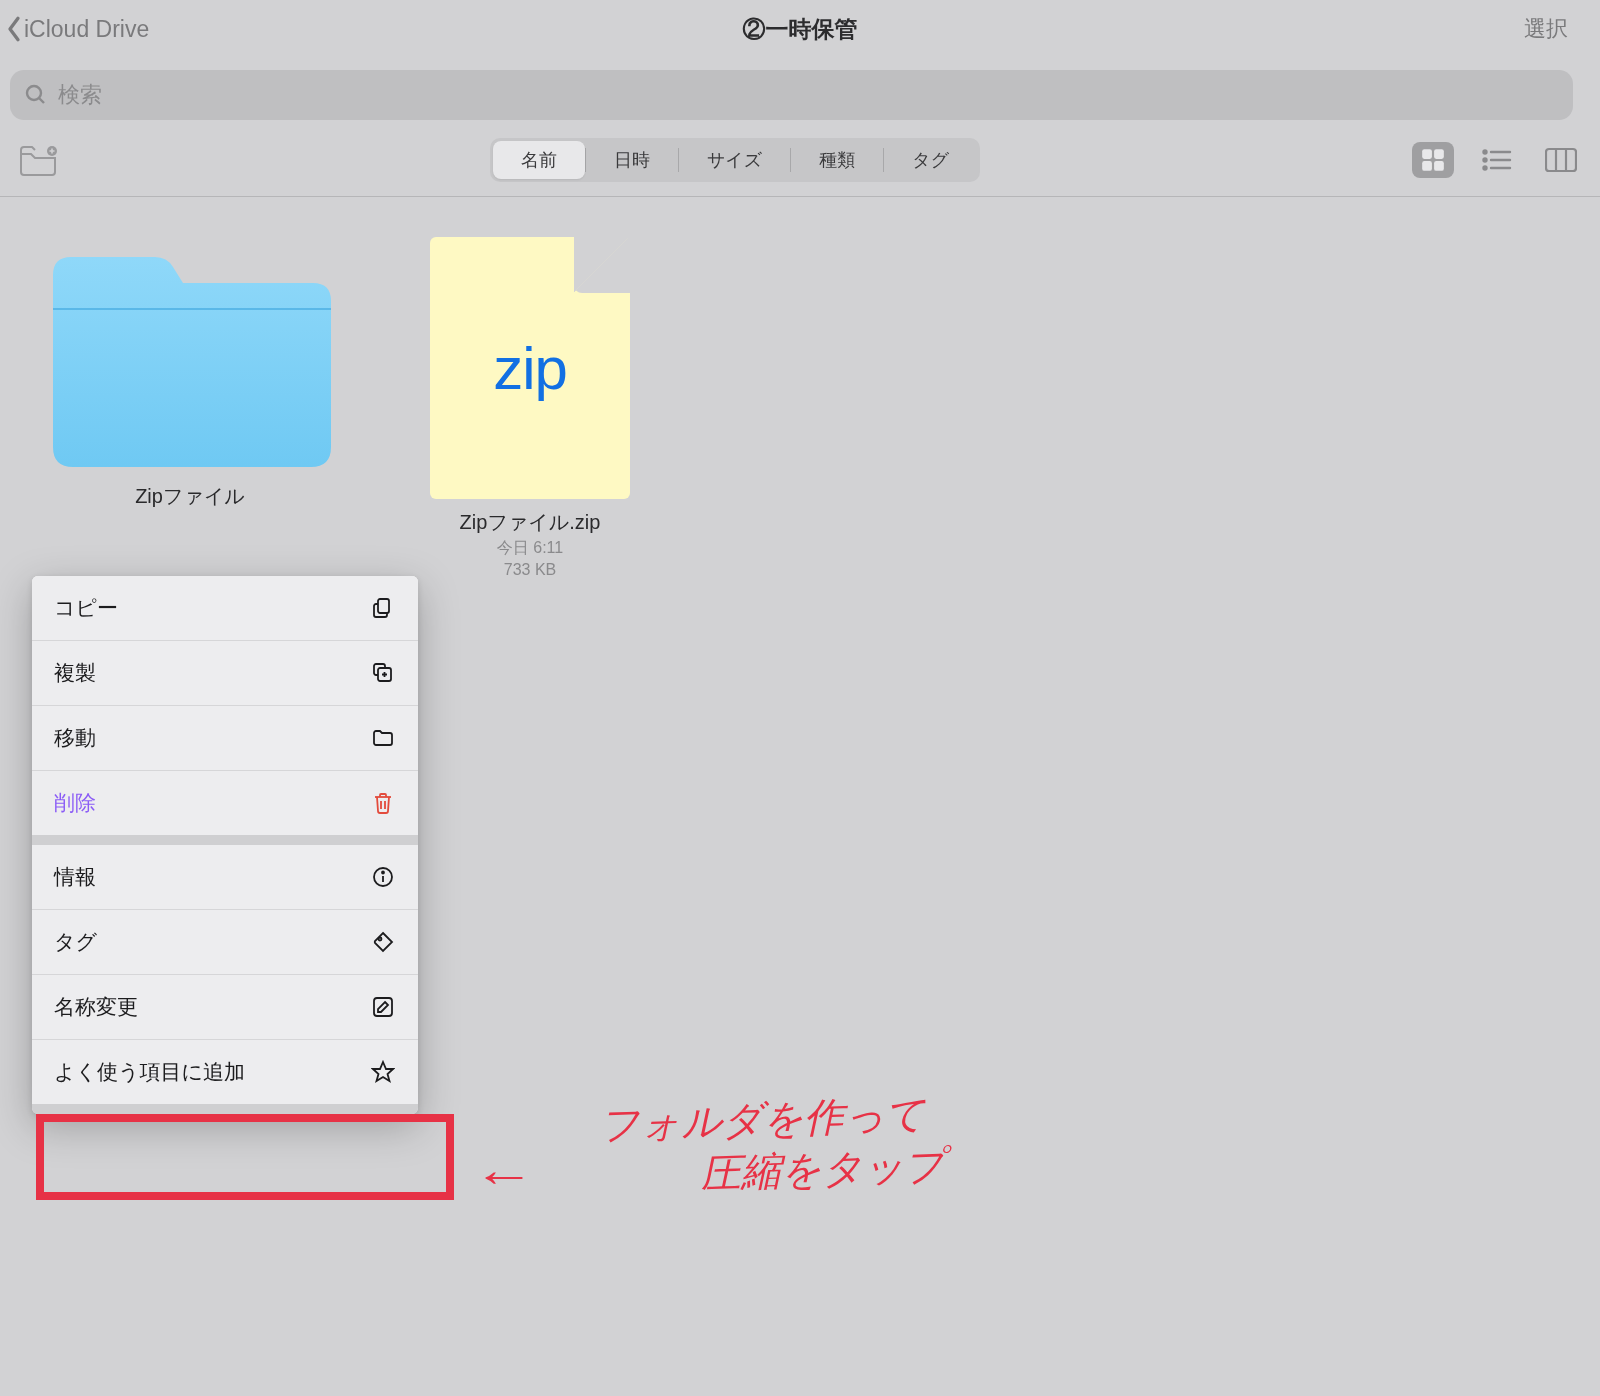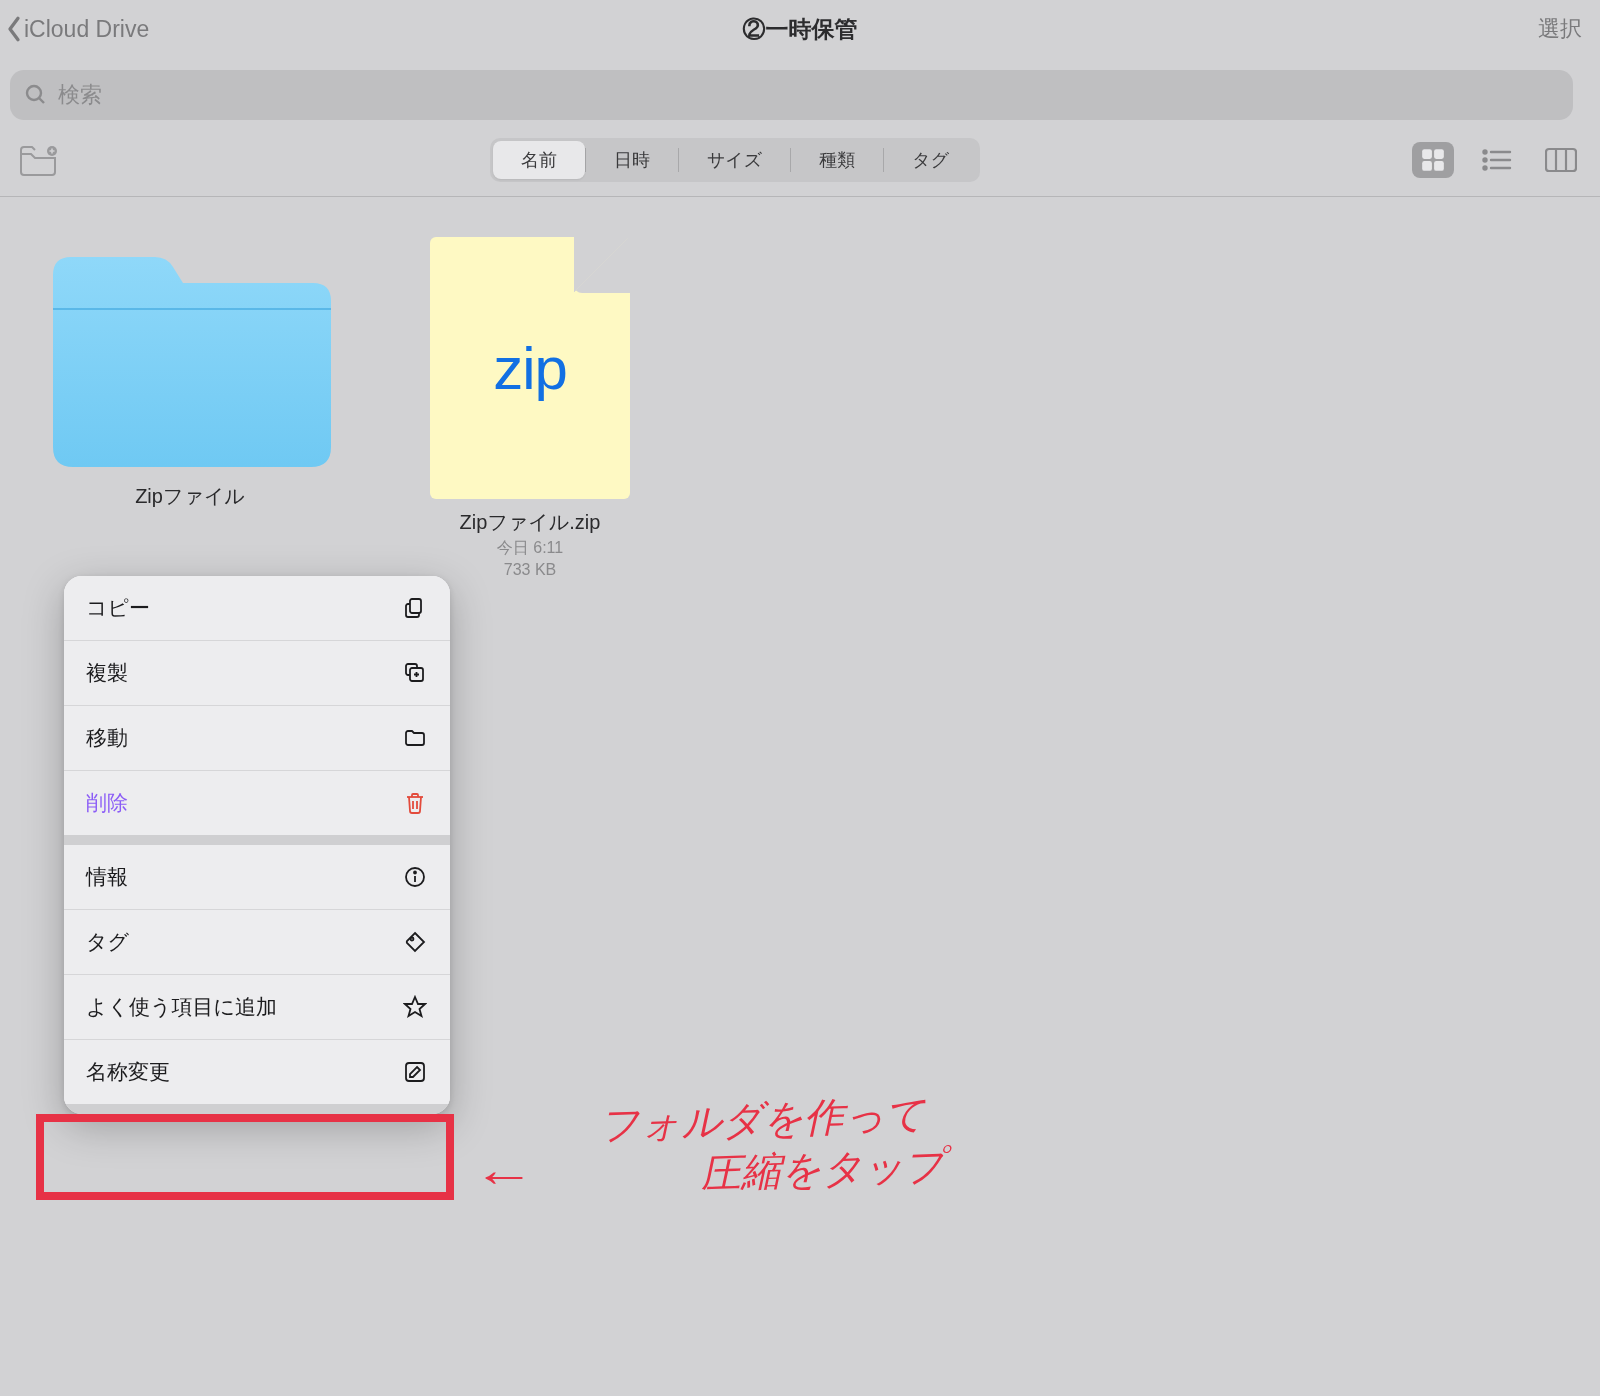--- a/index.html
+++ b/index.html
@@ -10,21 +10,21 @@
       height: 1396px;
       position: relative;
       overflow: hidden;
     }
 
     
     .nav-header {
       display: flex;
       align-items: center;
       justify-content: space-between;
-      padding: 8px 18px 10px 6px;
+      padding: 8px 32px 10px 6px;
       height: 60px;
     }
     .back-wrap {
       display: flex;
       align-items: center;
       gap: 2px;
       color: #7a7a7c;
       font-size: 23px;
       cursor: pointer;
     }
@@ -176,25 +176,25 @@
     .file-meta {
       font-size: 16px;
       color: #8a8a8c;
       margin-top: 2px;
     }
     .file-item.zip { width: 220px; }
 
     
     .context-menu {
       position: absolute;
-      left: 64px;
+      left: 32px;
       top: 576px;
       width: 386px;
       background: #e8e8ea;
-      border-radius: 18px;
+      border-radius: 6px;
       box-shadow: 0 12px 40px rgba(0,0,0,0.25), 0 2px 6px rgba(0,0,0,0.12);
       overflow: hidden;
     }
     .menu-section {
       background: #ededef;
     }
     .menu-item {
       display: flex;
       justify-content: space-between;
       align-items: center;
@@ -407,33 +407,33 @@
     <div class="menu-item">
       <span>タグ</span>
       <span class="menu-icon">
           <svg width="24" height="24" viewBox="0 0 24 24" fill="none" stroke="currentColor" stroke-width="1.8">
             <path d="M12 3 L21 12 L12 21 L4 13 a2 2 0 0 1 0 -2 L12 3 Z"></path>
             <circle cx="9" cy="9" r="1.5"></circle>
           </svg>
         </span>
     </div>
     <div class="menu-item">
-      <span>よく使う項目に追加</span>
-      <span class="menu-icon">
-          <svg width="24" height="24" viewBox="0 0 24 24" fill="none" stroke="currentColor" stroke-width="1.8">
-            <polygon points="12,2 15,9 22,9 16.5,14 18.5,21 12,17 5.5,21 7.5,14 2,9 9,9"></polygon>
-          </svg>
-        </span>
-    </div>
-    <div class="menu-item">
       <span>名称変更</span>
       <span class="menu-icon">
           <svg width="24" height="24" viewBox="0 0 24 24" fill="none" stroke="currentColor" stroke-width="1.8">
             <rect x="3" y="3" width="18" height="18" rx="3"></rect>
             <path d="M14 7 l3 3 -7 7 h-3 v-3 Z"></path>
+          </svg>
+        </span>
+    </div>
+    <div class="menu-item">
+      <span>よく使う項目に追加</span>
+      <span class="menu-icon">
+          <svg width="24" height="24" viewBox="0 0 24 24" fill="none" stroke="currentColor" stroke-width="1.8">
+            <polygon points="12,2 15,9 22,9 16.5,14 18.5,21 12,17 5.5,21 7.5,14 2,9 9,9"></polygon>
           </svg>
         </span>
     </div>
   </div>
   <div class="menu-gap"></div>
 </div>
 
 <div class="highlight-box"></div>
 
 <div class="arrow-annotation">←</div>

